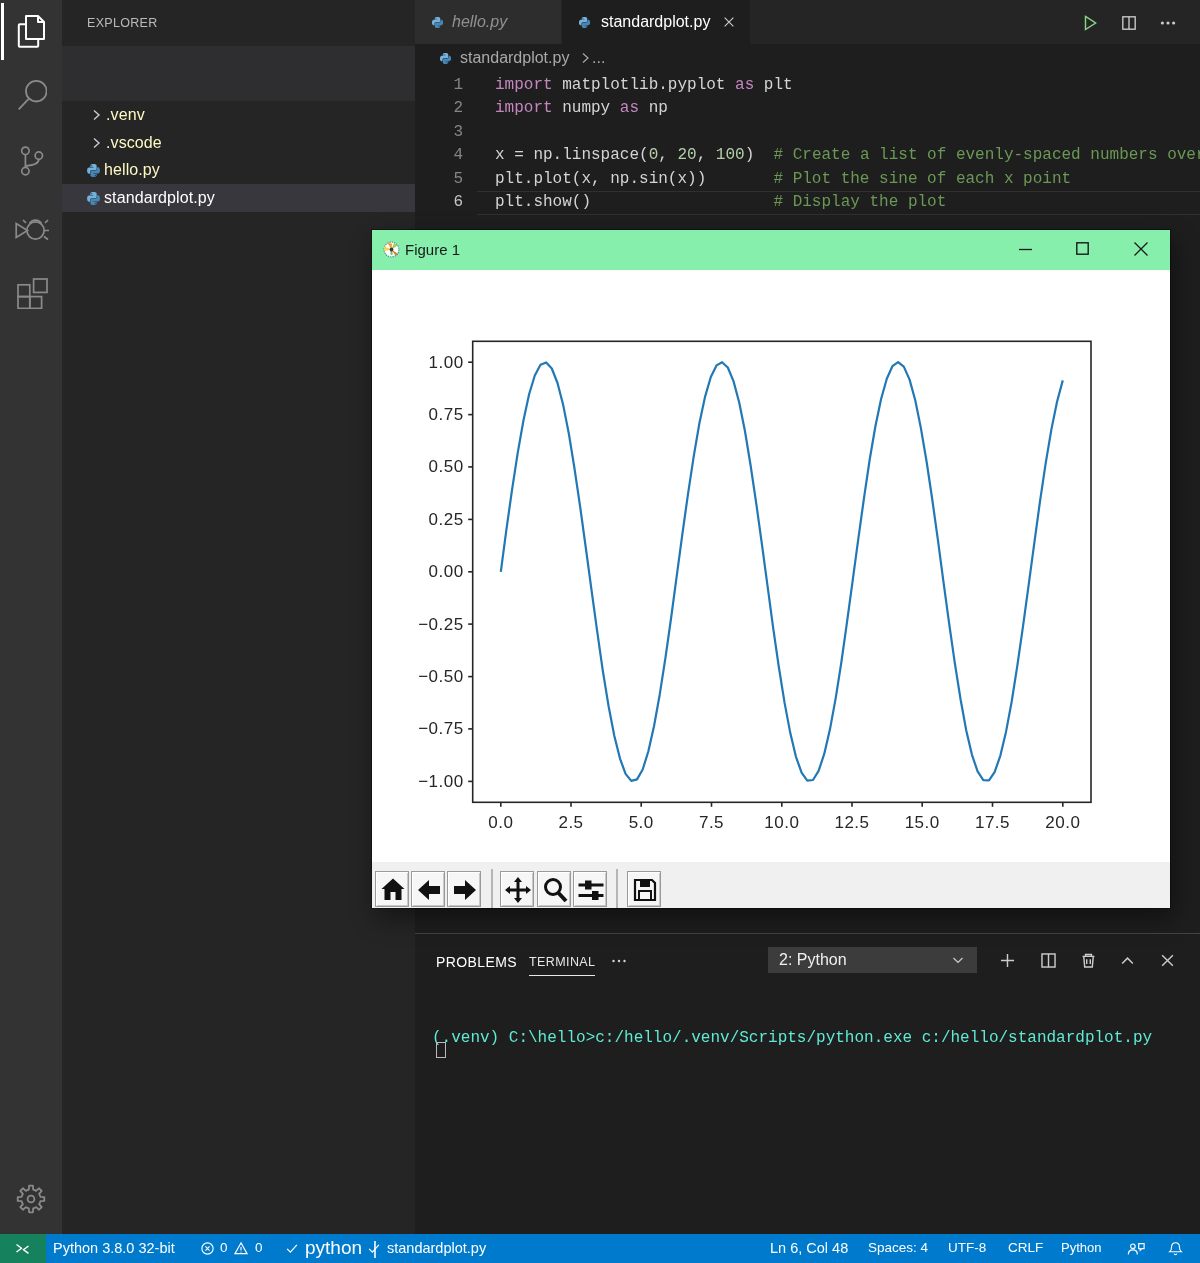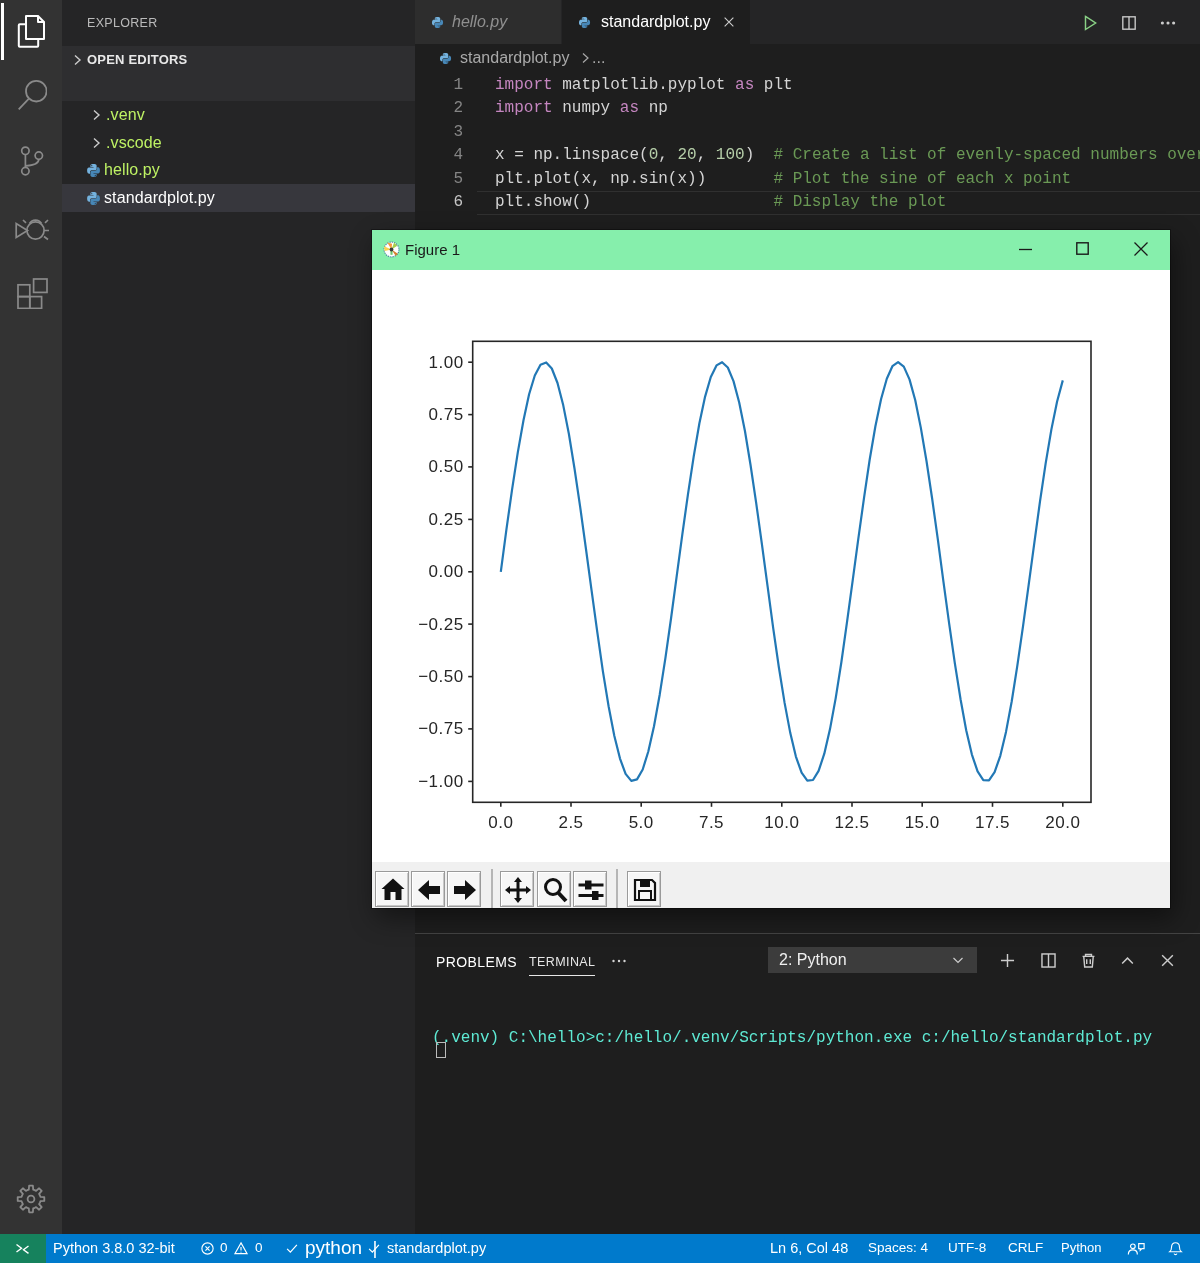--- a/index.html
+++ b/index.html
@@ -6,21 +6,21 @@
 html,body { width:1200px; height:1263px; overflow:hidden; background:#1e1e1e; }
 body { font-family:"Liberation Sans", sans-serif; }
 #root { position:absolute; left:0; top:0; width:1200px; height:1263px; background:#1e1e1e; }
 .abs { position:absolute; }
 .mono { font-family:"Liberation Mono", monospace; }
 
 #actbar { position:absolute; left:0; top:0; width:62px; height:1234px; background:#333333; }
 .acticon { position:absolute; left:17px; width:28px; height:28px; }
 
 #sidebar { position:absolute; left:62px; top:0; width:353px; height:1234px; background:#252526; color:#cccccc; }
-.srow { position:absolute; left:0; width:353px; height:28px; line-height:28px; font-size:16px; letter-spacing:0.1px; color:#bef264; white-space:nowrap; }
+.srow { position:absolute; left:0; width:353px; height:28px; line-height:28px; font-size:16px; letter-spacing:0.1px; color:#fef9c3; white-space:nowrap; }
 .chev { position:absolute; width:16px; height:16px; top:6px; }
 
 #editor { position:absolute; left:415px; top:0; width:785px; height:932px; background:#1e1e1e; }
 #tabbar { position:absolute; left:0; top:0; width:785px; height:44px; background:#252526; }
 .tab { position:absolute; top:0; height:44px; font-size:16px; }
 #crumbs { position:absolute; left:0; top:44px; width:785px; height:28px; line-height:28px; font-size:16px; color:#a9a9a9; }
 .codeline { position:absolute; left:80px; font-family:"Liberation Mono", monospace; font-size:16px; line-height:23.5px; height:23.5px; white-space:pre; color:#d4d4d4; }
 .lnum { position:absolute; left:0; width:48px; text-align:right; font-family:"Liberation Mono", monospace; font-size:16px; line-height:23.5px; color:#858585; }
 .kw { color:#c586c0; } .num { color:#b5cea8; } .com { color:#6a9955; }
 
@@ -68,26 +68,20 @@
       <rect x="16.6" y="1" width="13.4" height="13.4"></rect>
     </svg>
     <svg class="acticon" style="left:15px;top:1183px;width:32px;height:32px;" viewBox="0 0 32 32" fill="none" stroke="#8a8a8a" stroke-width="1.8" stroke-linejoin="round">
       <path d="M13.8 6.6 L14.1 2.7 L17.9 2.7 L18.2 6.6 L19.6 7.1 L21.1 7.9 L21.1 7.9 L24.1 5.3 L26.7 7.9 L24.1 10.9 L24.8 12.2 L25.4 13.8 L25.4 13.8 L29.3 14.1 L29.3 17.9 L25.4 18.2 L24.9 19.6 L24.1 21.1 L24.1 21.1 L26.7 24.1 L24.1 26.7 L21.1 24.1 L19.8 24.8 L18.2 25.4 L18.2 25.4 L17.9 29.3 L14.1 29.3 L13.8 25.4 L12.4 24.9 L10.9 24.1 L10.9 24.1 L7.9 26.7 L5.3 24.1 L7.9 21.1 L7.2 19.8 L6.6 18.2 L6.6 18.2 L2.7 17.9 L2.7 14.1 L6.6 13.8 L7.1 12.4 L7.9 10.9 L7.9 10.9 L5.3 7.9 L7.9 5.3 L10.9 7.9 L12.2 7.2 L13.8 6.6 Z"></path>
       <circle cx="16" cy="16" r="3.4"></circle>
     </svg>
   </div>
   <div id="sidebar">
     <div class="abs" style="left:25px;top:0;height:44px;line-height:46px;font-size:12.5px;color:#bbbbbb;letter-spacing:0.3px;">EXPLORER</div>
     <div class="abs" style="left:0;top:46px;width:353px;height:55px;background:#2e2e30;"></div>
-    <div class="srow" style="top:45.5px;font-weight:bold;font-size:13px;letter-spacing:0.2px;color:#e8e8e8;">
-      <svg class="chev" style="left:7px;" viewBox="0 0 16 16" fill="none" stroke="#cccccc" stroke-width="1.4">
-          <path d="M6 3.5 L11 8 L6 12.5"></path>
-        </svg>
-      <span style="position:absolute;left:25px;">OPEN EDITORS</span>
-    </div>
     <div class="srow" style="top:101px;">
       <svg class="chev" style="left:26px;" viewBox="0 0 16 16" fill="none" stroke="#cccccc" stroke-width="1.4">
           <path d="M6 3.5 L11 8 L6 12.5"></path>
         </svg>
       <span style="position:absolute;left:44px;">.venv</span>
     </div>
     <div class="srow" style="top:128.5px;">
       <svg class="chev" style="left:26px;" viewBox="0 0 16 16" fill="none" stroke="#cccccc" stroke-width="1.4">
           <path d="M6 3.5 L11 8 L6 12.5"></path>
         </svg>

